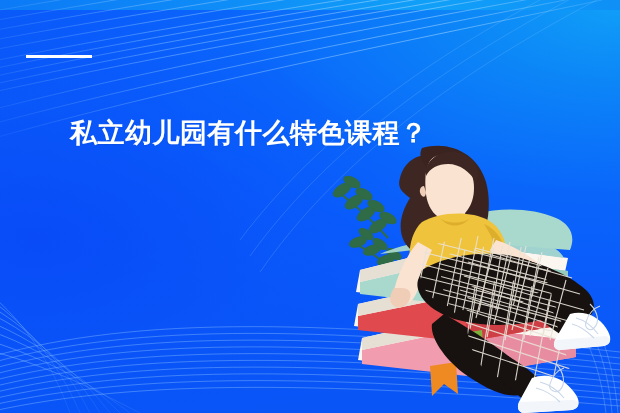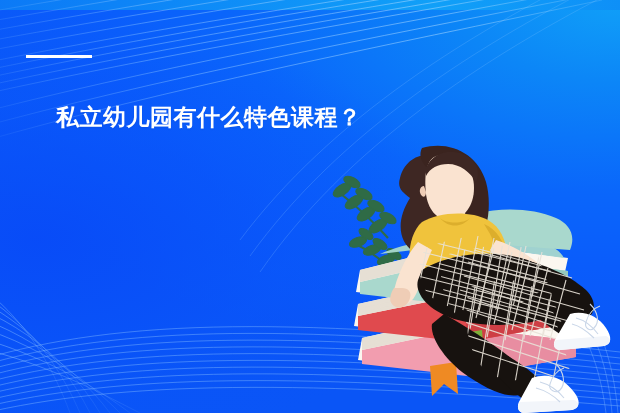--- a/index.html
+++ b/index.html
@@ -53,23 +53,23 @@
     left: 26px;
     top: 55px;
     width: 66px;
     height: 3px;
     background: #ffffff;
   }
   .headline {
     position: absolute;
     left: 56px;
     top: 104px;
-    margin: 0;
+    margin: 14px;
     color: #ffffff;
-    font-size: 23px;
+    font-size: 27px;
     font-weight: bold;
     letter-spacing: 0.5px;
     line-height: 1.18;
     white-space: nowrap;
     text-shadow: 0 1px 2px rgba(0,0,0,0.07);
   }
 
   
   .illustration {
     position: absolute;

